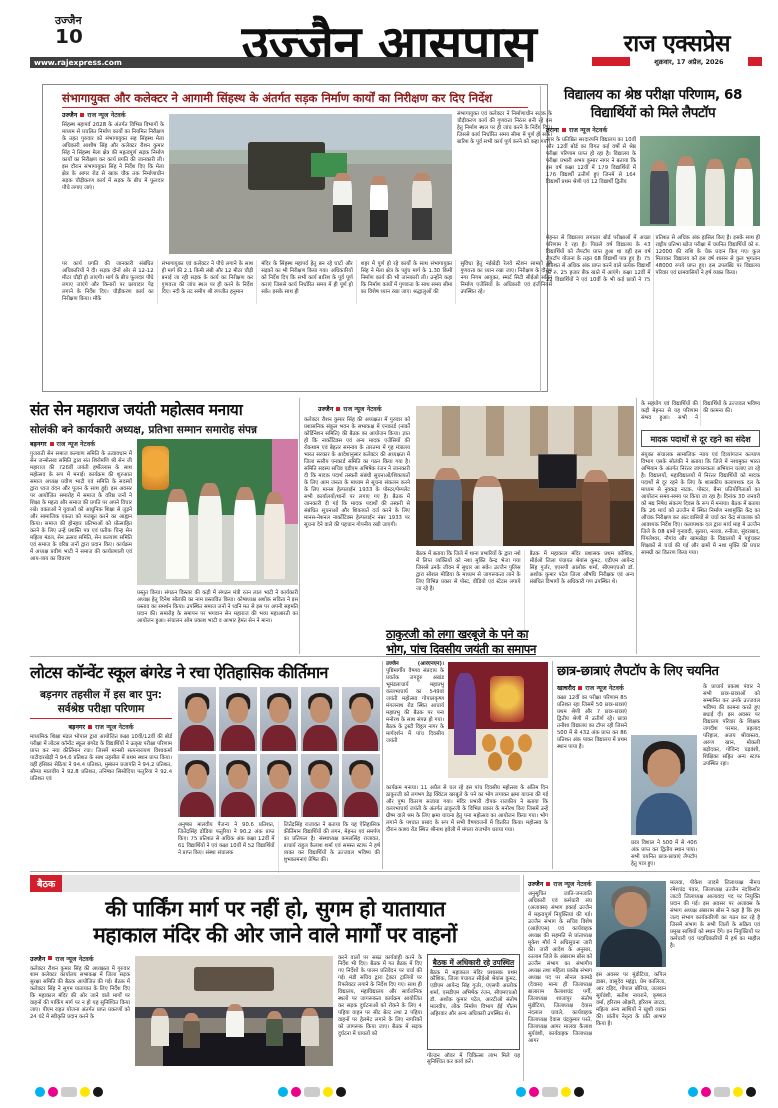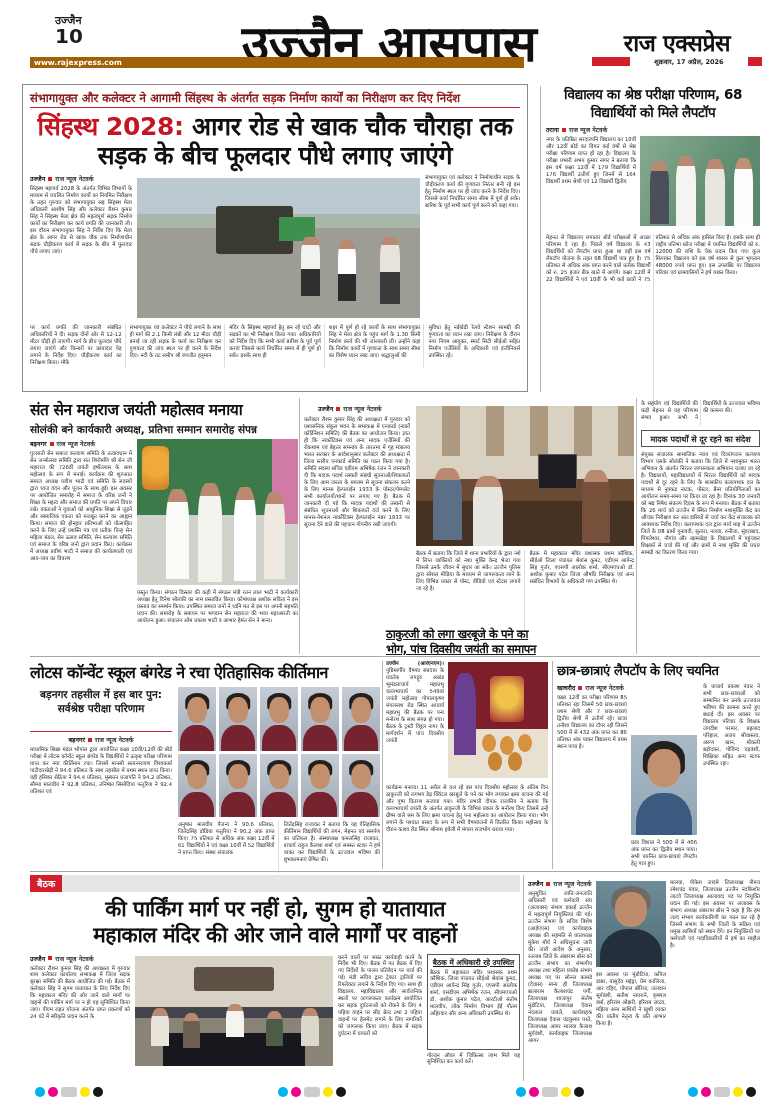--- a/index.html
+++ b/index.html
@@ -26,32 +26,31 @@
 </style>
 </head>
 <body>
 
 <div class="page">
 
   <div class="abs" style="left:55px;top:12px;font-size:11px;font-weight:700;">उज्जैन</div>
   <div class="abs" style="left:55px;top:24px;font-size:20px;font-weight:800;">10</div>
   <div class="abs hl" style="left:214px;top:8px;width:350px;text-align:center;font-size:50px;">उज्जैन आसपास</div>
   <div class="abs hl" style="left:592px;top:26px;width:170px;text-align:center;font-size:23px;">राज एक्सप्रेस</div>
-  <div class="abs" style="left:30px;top:57px;width:494px;height:11px;background:#a16207;">
+  <div class="abs" style="left:30px;top:57px;width:494px;height:11px;background:#404040;">
     <span style="color:#fff;font-size:7.5px;font-weight:700;line-height:11px;padding-left:4px;display:block;">www.rajexpress.com</span>
   </div>
   <div class="abs" style="left:592px;top:56px;width:170px;height:10px;display:flex;align-items:center;">
     <span style="width:38px;height:9px;background:#d21f2b;display:inline-block;"></span>
     <span style="flex:1;text-align:center;font-size:6.5px;font-weight:700;">शुक्रवार, 17 अप्रैल, 2026</span>
     <span style="width:14px;height:9px;background:#d21f2b;display:inline-block;"></span>
   </div>
 
-  <div class="abs" style="left:22px;top:84px;width:506px;height:308px;border:1.5px solid #8a8a8a;padding:5px 7px;box-sizing:border-box;">
+  <div class="abs" style="left:42px;top:84px;width:506px;height:308px;border:1.5px solid #8a8a8a;padding:5px 19px;box-sizing:border-box;">
     <div style="font-size:11.5px;font-weight:700;color:#8e1b1b;padding-bottom:2px;border-bottom:1.5px solid #cf2030;">संभागायुक्त और कलेक्टर ने आगामी सिंहस्थ के अंतर्गत सड़क निर्माण कार्यों का  निरीक्षण कर दिए निर्देश</div>
-    <h1 class="hl" style="margin:4px 0 2px 0;text-align:center;font-size:25px;line-height:1.16;"><span style="color:#c31622;">सिंहस्थ 2028:</span><span> आगर रोड से खाक चौक चौराहा तक सड़क के बीच फूलदार पौधे लगाए जाएंगे</span></h1>
     <div style="position:relative;height:198px;">
       <div class="abs" style="left:0;top:2px;width:102px;height:146px;">
         <div class="byline"><span>उज्जैन</span><span class="sq"></span><span class="ag">राज न्यूज नेटवर्क</span></div>
         <p class="body-text" style="margin:0;height:134px;">सिंहस्थ महापर्व 2028 के अंतर्गत विभिन्न विभागों के माध्यम से प्रचलित निर्माण कार्यों का नियमित निरीक्षण के तहत गुरुवार को संभागायुक्त सह सिंहस्थ मेला अधिकारी आशीष सिंह और कलेक्टर रौशन कुमार सिंह ने सिंहस्थ मेला क्षेत्र की महत्वपूर्ण सड़क निर्माण कार्यों का निरीक्षण कर कार्य प्रगति की जानकारी ली। इस दौरान संभागायुक्त सिंह ने निर्देश दिए कि मेला क्षेत्र के आगर रोड से खाक चौक तक निर्माणाधीन सड़क चौड़ीकरण कार्य में सड़क के बीच में फूलदार पौधे लगाए जाएं।</p>
       </div>
       <div class="ph" style="left:107px;top:6px;width:283px;height:140px;background:linear-gradient(#bcc9d1 0 26%,#aab5ab 26% 36%,#9d9d95 36% 100%);">
         <div style="left:28%;top:20%;width:27%;height:34%;background:#3a3a33;border-radius:3px;"></div>
         <div style="left:50%;top:28%;width:13%;height:17%;background:#3f8f4f;"></div>
         <div style="left:58%;top:42%;width:6.5%;height:42%;background:linear-gradient(#b98a6f 0 14%,#f2f2ef 14% 55%,#30302e 55%);border-radius:30% 30% 0 0;"></div>
         <div style="left:71%;top:44%;width:6.5%;height:44%;background:linear-gradient(#b98a6f 0 14%,#ffffff 14% 55%,#2b2b2b 55%);border-radius:30% 30% 0 0;"></div>
@@ -134,21 +133,21 @@
     <div class="boxed" style="margin-top:4px;padding:2px 1px;font-size:8px;font-weight:700;text-align:center;">मादक पदार्थों से दूर रहने का संदेश</div>
     <p class="body-text" style="margin:4px 0 0 0;height:212px;">संयुक्त संचालक सामाजिक न्याय एवं दिव्यांगजन कल्याण विभाग एसके सोलंकी ने बताया कि जिले में नशामुक्त भारत अभियान के अंतर्गत निरंतर जागरूकता अभियान चलाए जा रहे है। विद्यालयों, महाविद्यालयों में निरंतर विद्यार्थियों को मादक पदार्थों से दूर रहने के लिए के शासकीय कलापथक दल के माध्यम से नुक्कड़ नाटक, पोस्टर, बैनर प्रतियोगिताओं का आयोजन समय-समय पर किया जा रहा है। दिनांक 30 जनवरी को मद्य निषेध संकल्प दिवस के रूप में मनाया। बैठक में बताया कि 26 मार्च को उज्जैन में स्थित निर्माण नशामुक्ति केंद्र का औचक निरीक्षण कर अंत:वासियों से चर्चा कर केंद्र संचालक को आवश्यक निर्देश दिए। कलापथक दल द्वारा मार्च माह में उज्जैन जिले के 08 ग्रामों गुनावदी, सुतारा, नलवा, रुनीजा, सुंदराबाद, पिंगलेश्वर, नौगांव और खामखेड़ा के विद्यालयों में पहुंचकर शिक्षकों से चर्चा की गई और ग्रामों में नशा मुक्ति की प्रचार सामग्री का वितरण किया गया।</p>
   </div>
 
   <div class="hline" style="left:30px;top:656px;width:730px;"></div>
 
   <div class="abs" style="left:30px;top:661px;width:350px;">
     <h2 class="hl" style="margin:0;font-size:16px;white-space:nowrap;letter-spacing:-0.6px;">लोटस कॉन्वेंट स्कूल बंगरेड ने रचा ऐतिहासिक कीर्तिमान</h2>
     <div style="position:relative;height:186px;margin-top:4px;">
       <div class="abs" style="left:0;top:0;width:142px;">
-        <div style="font-size:10.5px;font-weight:700;text-align:center;border-bottom:1.5px solid #cf2030;padding-bottom:16px;">बड़नगर तहसील में इस बार पुन: सर्वश्रेष्ठ परीक्षा परिणाम</div>
+        <div style="font-size:10.5px;font-weight:700;text-align:center;border-bottom:1.5px solid #cf2030;padding-bottom:3px;">बड़नगर तहसील में इस बार पुन: सर्वश्रेष्ठ परीक्षा परिणाम</div>
         <div class="byline" style="margin-top:3px;text-align:center;"><span>बड़नगर</span><span class="sq"></span><span class="ag">राज न्यूज नेटवर्क</span></div>
         <p class="body-text" style="margin:2px 0 0 0;height:138px;">माध्यमिक शिक्षा मंडल भोपाल द्वारा आयोजित कक्षा 10वीं/12वीं की बोर्ड परीक्षा में लोटस कॉन्वेंट स्कूल बंगरेड के विद्यार्थियों ने उत्कृष्ट परीक्षा परिणाम प्राप्त कर नया कीर्तिमान रचा। जिसमें मानसी सत्यनारायण विश्वकर्मा पाटीदारखेड़ी ने 94.6 प्रतिशत के साथ तहसील में प्रथम स्थान प्राप्त किया। वहीं हंसिका सेठिया ने 94.4 प्रतिशत, मुस्कान प्रजापति ने 94.2 प्रतिशत, सौम्या मालवीय ने 92.8 प्रतिशत, तनिष्का सिसोदिया फतुरिया ने 92.4 प्रतिशत एवं</p>
       </div>
       <div class="abs" style="left:148px;top:0;width:202px;height:130px;display:grid;grid-template-columns:repeat(5,1fr);grid-template-rows:1fr 1fr;gap:3px;">
         <div class="stu">
             <div class="sr"></div>
             <div class="sh"></div>
             <div class="sb"></div>
           </div>
         <div class="stu">

